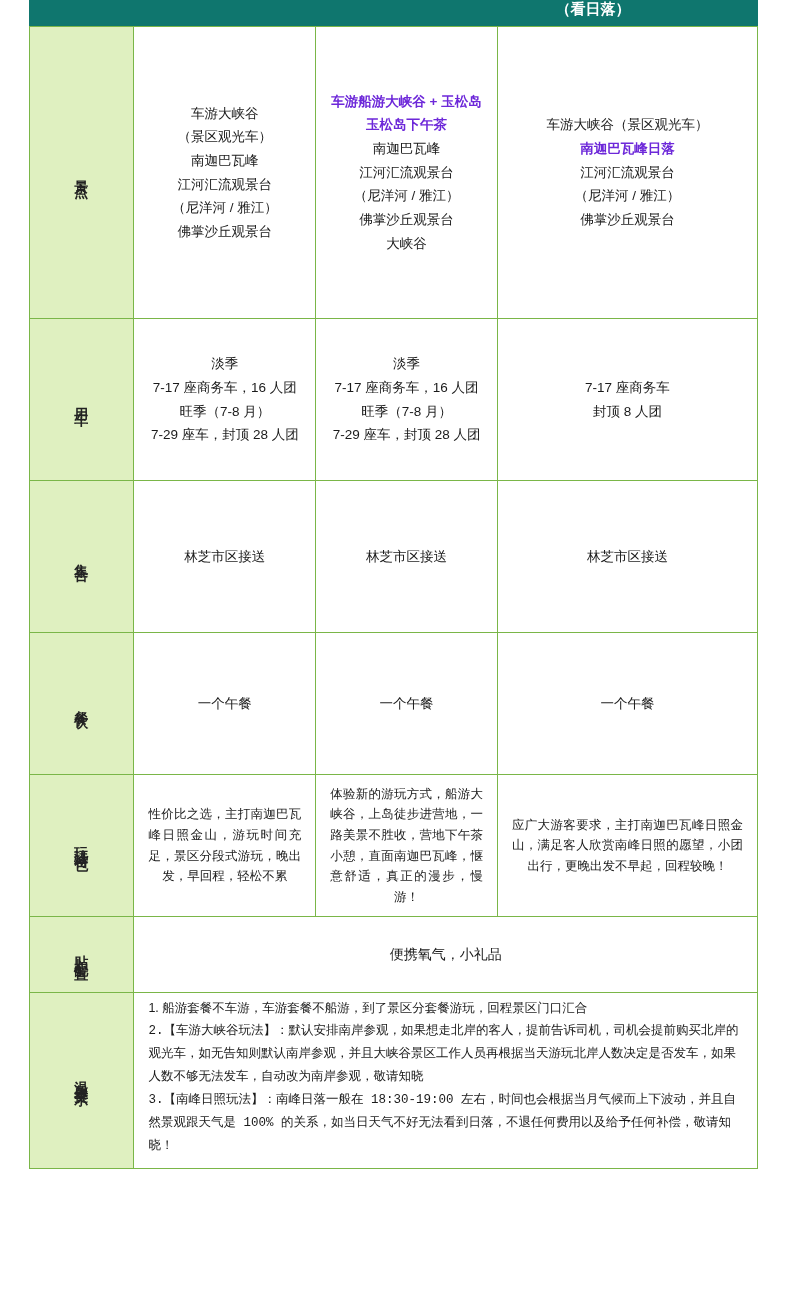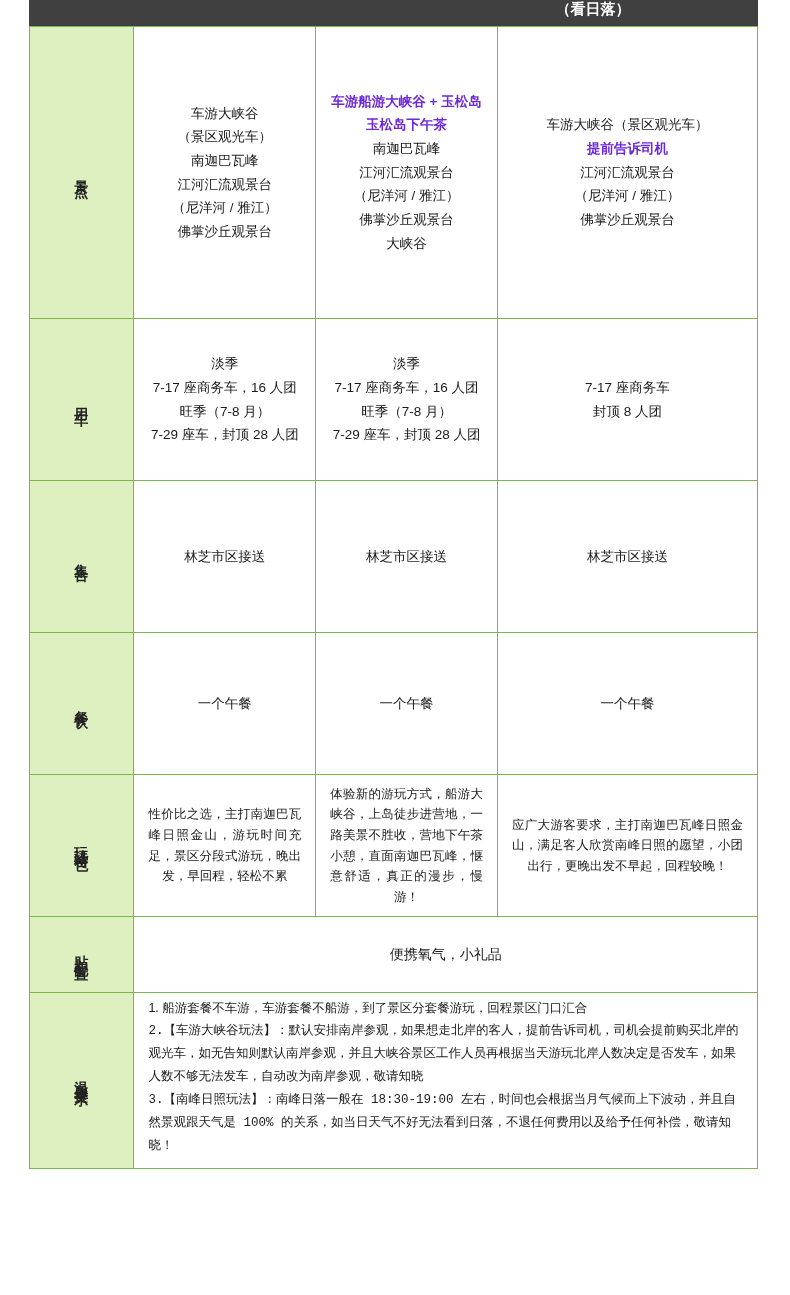--- a/index.html
+++ b/index.html
@@ -21,21 +21,21 @@
     overflow: hidden;
     box-sizing: border-box;
   }
   
   .header-band {
     position: absolute;
     left: 29px;
     top: 0;
     width: 729px;
     height: 26px;
-    background: #404040;
+    background: #0f766e;
     color: #ffffff;
     overflow: hidden;
   }
   .header-band .hdr-text {
     position: absolute;
     left: 474px;
     top: -4px;
     width: 180px;
     text-align: center;
     font-size: 15px;
@@ -157,21 +157,21 @@
           <span class="line red">车游船游大峡谷 + 玉松岛</span>
           <span class="line red">玉松岛下午茶</span>
           <span class="line">南迦巴瓦峰</span>
           <span class="line">江河汇流观景台</span>
           <span class="line">（尼洋河 / 雅江）</span>
           <span class="line">佛掌沙丘观景台</span>
           <span class="line">大峡谷</span>
         </td>
         <td class="col wide">
           <span class="line">车游大峡谷（景区观光车）</span>
-          <span class="line red">提前告诉司机</span>
+          <span class="line red">南迦巴瓦峰日落</span>
           <span class="line">江河汇流观景台</span>
           <span class="line">（尼洋河 / 雅江）</span>
           <span class="line">佛掌沙丘观景台</span>
         </td>
       </tr>
 
       <tr class="vehicle">
         <td class="rowhead">
           <span class="vert">用车</span>
         </td>

